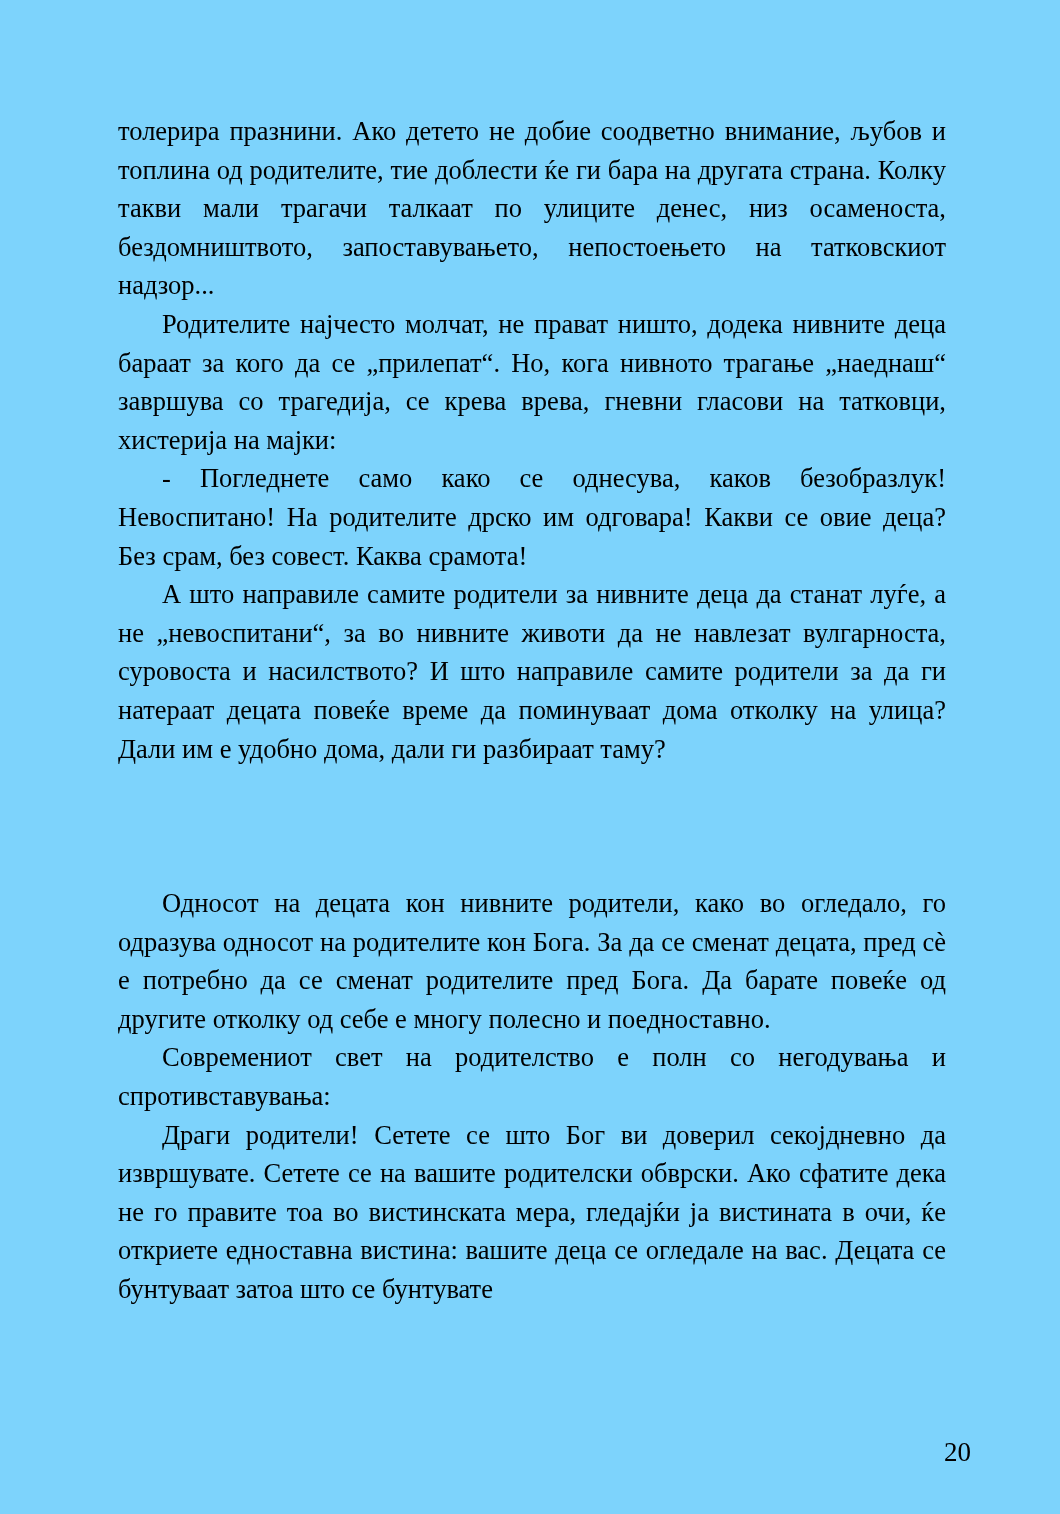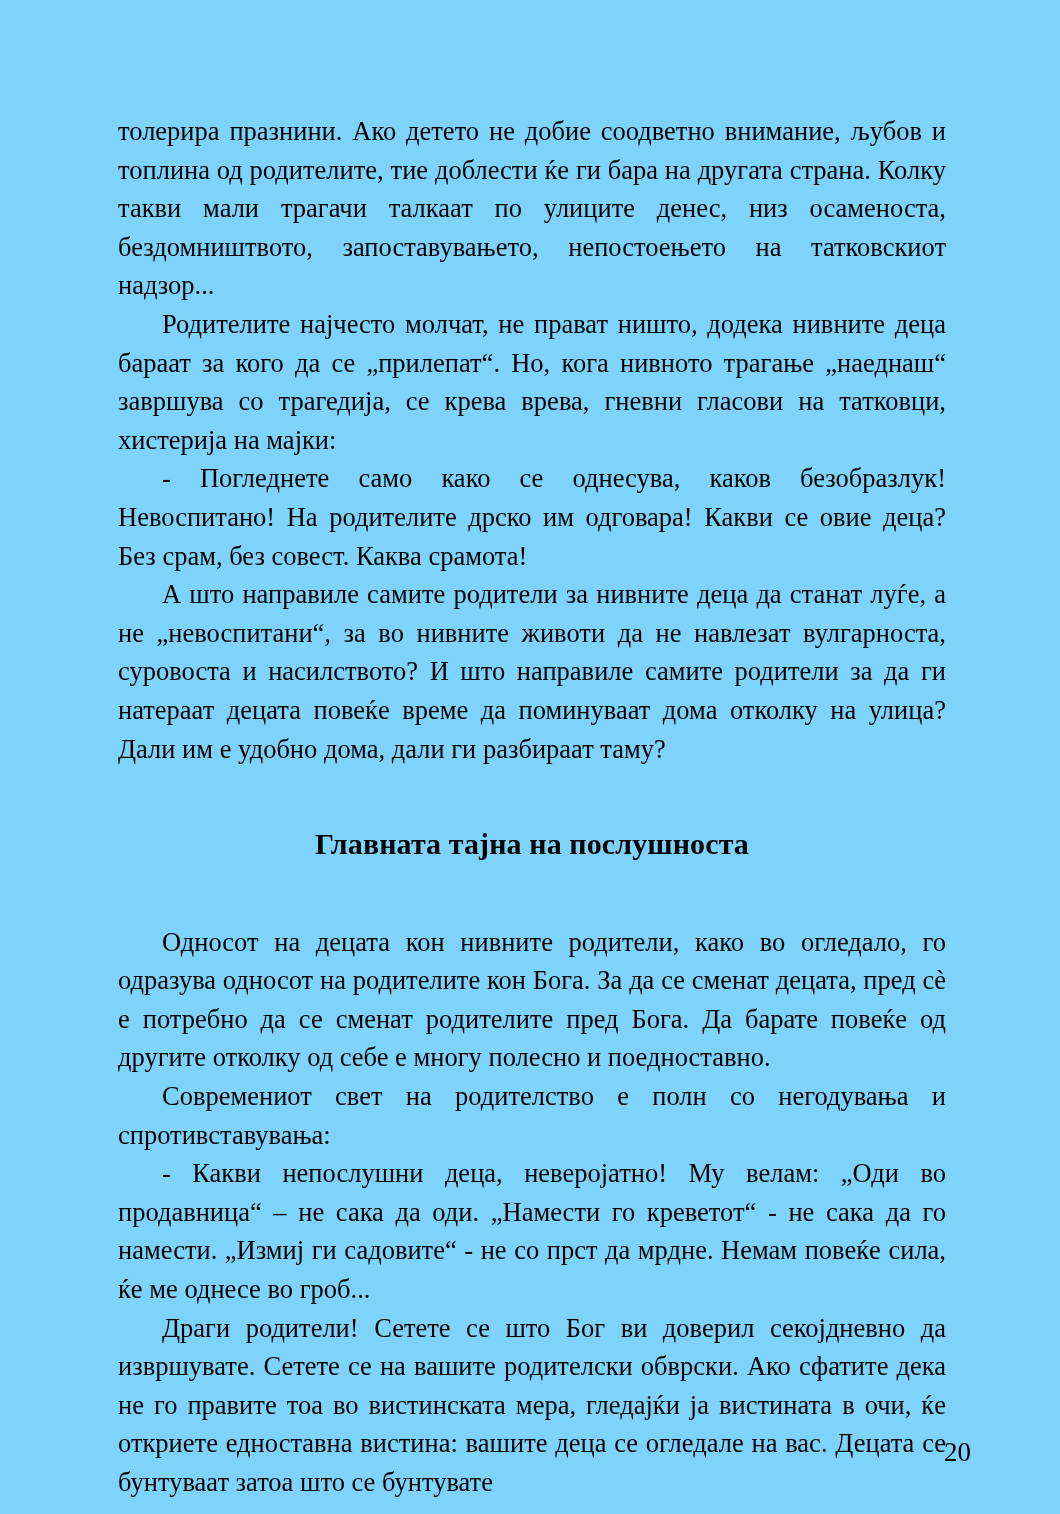--- a/index.html
+++ b/index.html
@@ -76,29 +76,27 @@
     <p class="para no-indent">толерира празнини. Ако детето не добие соодветно внимание, љубов и топлина од родителите, тие доблести ќе ги бара на другата страна. Колку такви мали трагачи талкаат по улиците денес, низ осаменоста, бездомништвото, запоставувањето, непостоењето на татковскиот надзор...</p>
 
     <p class="para">Родителите најчесто молчат, не прават ништо, додека нивните деца бараат за кого да се „прилепат“. Но, кога нивното трагање „наеднаш“ завршува со трагедија, се крева врева, гневни гласови на татковци, хистерија на мајки:</p>
 
     <p class="para">- Погледнете само како се однесува, каков безобразлук! Невоспитано! На родителите дрско им одговара! Какви се овие деца? Без срам, без совест. Каква срамота!</p>
 
     <p class="para">А што направиле самите родители за нивните деца да станат луѓе, а не „невоспитани“, за во нивните животи да не навлезат вулгарноста, суровоста и насилството? И што направиле самите родители за да ги натераат децата повеќе време да поминуваат дома отколку на улица? Дали им е удобно дома, дали ги разбираат таму?</p>
 
     <div class="spacer-before-heading"></div>
 
-    <h2 class="section-heading">Главната тајна на послушноста</h2>
 
     <div class="spacer-after-heading"></div>
 
     <p class="para">Односот на децата кон нивните родители, како во огледало, го одразува односот на родителите кон Бога. За да се сменат децата, пред сè е потребно да се сменат родителите пред Бога. Да барате повеќе од другите отколку од себе е многу полесно и поедноставно.</p>
 
     <p class="para">Современиот свет на родителство е полн со негодувања и спротивставувања:</p>
 
-    <p class="para">- Какви непослушни деца, неверојатно! Му велам: „Оди во продавница“ – не сака да оди. „Намести го креветот“ - не сака да го намести. „Измиј ги садовите“ - не со прст да мрдне. Немам повеќе сила, ќе ме однесе во гроб...</p>
 
     <p class="para">Драги родители! Сетете се што Бог ви доверил секојдневно да извршувате. Сетете се на вашите родителски обврски. Ако сфатите дека не го правите тоа во вистинската мера, гледајќи ја вистината в очи, ќе откриете едноставна вистина: вашите деца се огледале на вас. Децата се бунтуваат затоа што се бунтувате</p>
 
   </div>
 
   <div class="folio">20</div>
 
 </div>
 
 </body></html>

